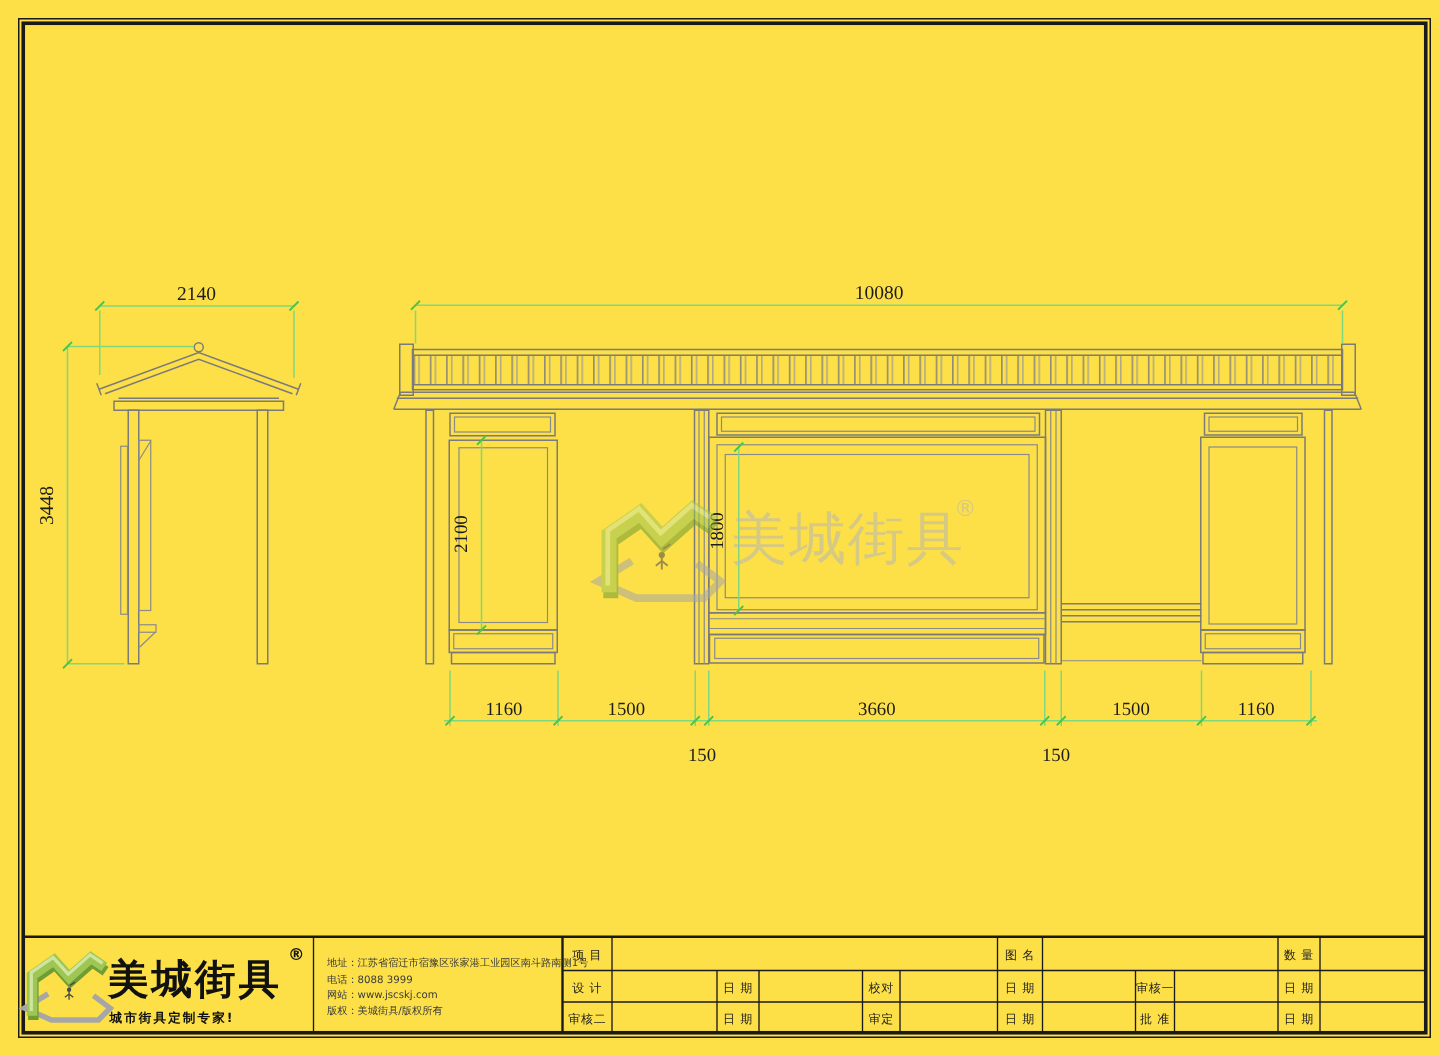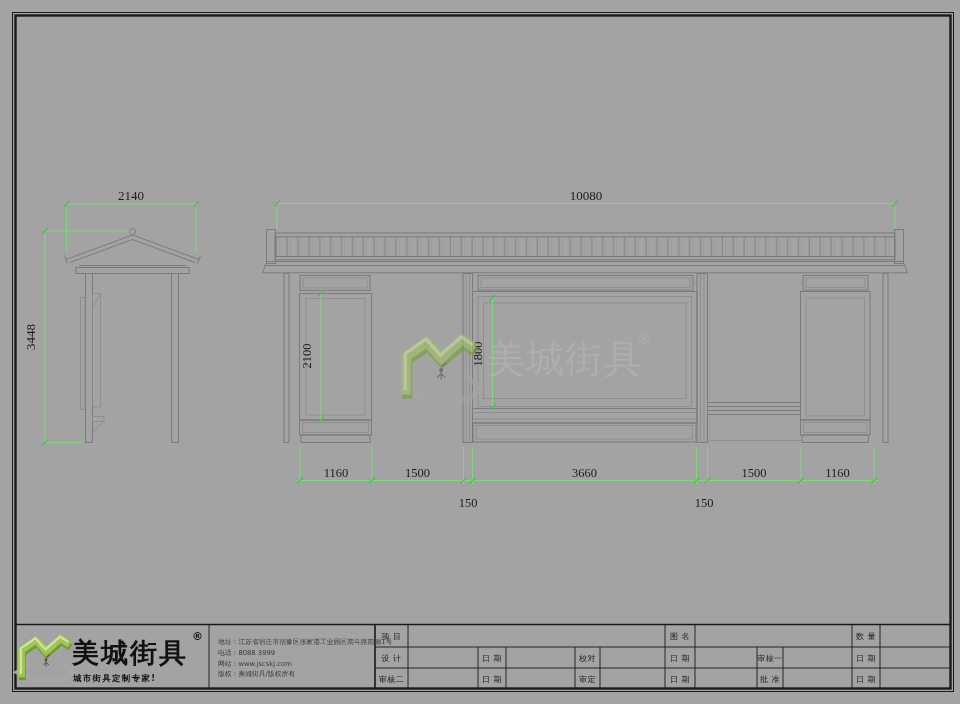--- a/index.html
+++ b/index.html
@@ -1,16 +1,16 @@
 <!DOCTYPE html>
 <html><head>
 <meta charset="utf-8">
 <style>
   html,body{margin:0;padding:0;background:#ffffff;}
-  .page{position:relative;width:960px;height:704px;background:#a3a3a3;overflow:hidden;
+  .page{position:relative;width:960px;height:704px;background:#fde047;overflow:hidden;
         font-family:"Liberation Sans",sans-serif;}
   svg{display:block;}
   
   .ln{stroke:#7b7b7b;stroke-width:1;fill:none;}
   .lnt{stroke:#8a8a8a;stroke-width:.8;fill:none;}
   .border-thin{stroke:#1a1a1a;stroke-width:1;fill:none;}
   .border-thick{stroke:#1a1a1a;stroke-width:2.4;fill:none;}
   .tb-line{stroke:#1a1a1a;stroke-width:.9;fill:none;}
   .tb-line-strong{stroke:#1a1a1a;stroke-width:1.6;fill:none;}
   

